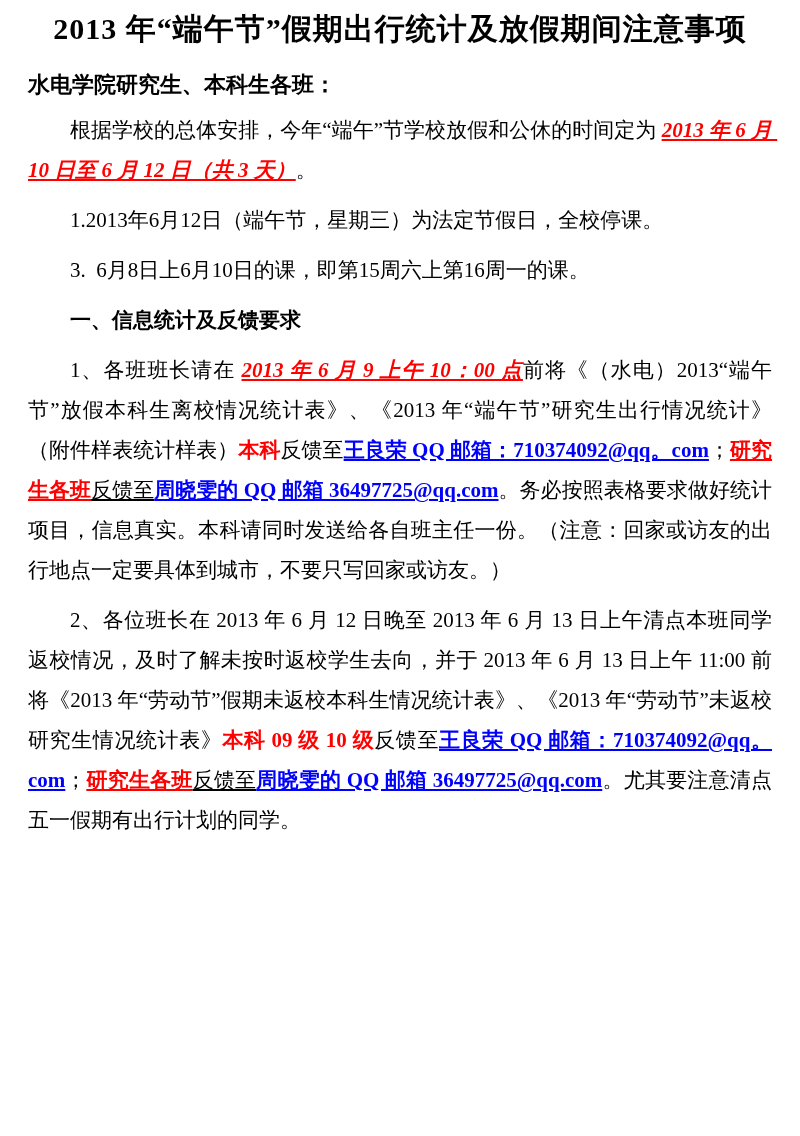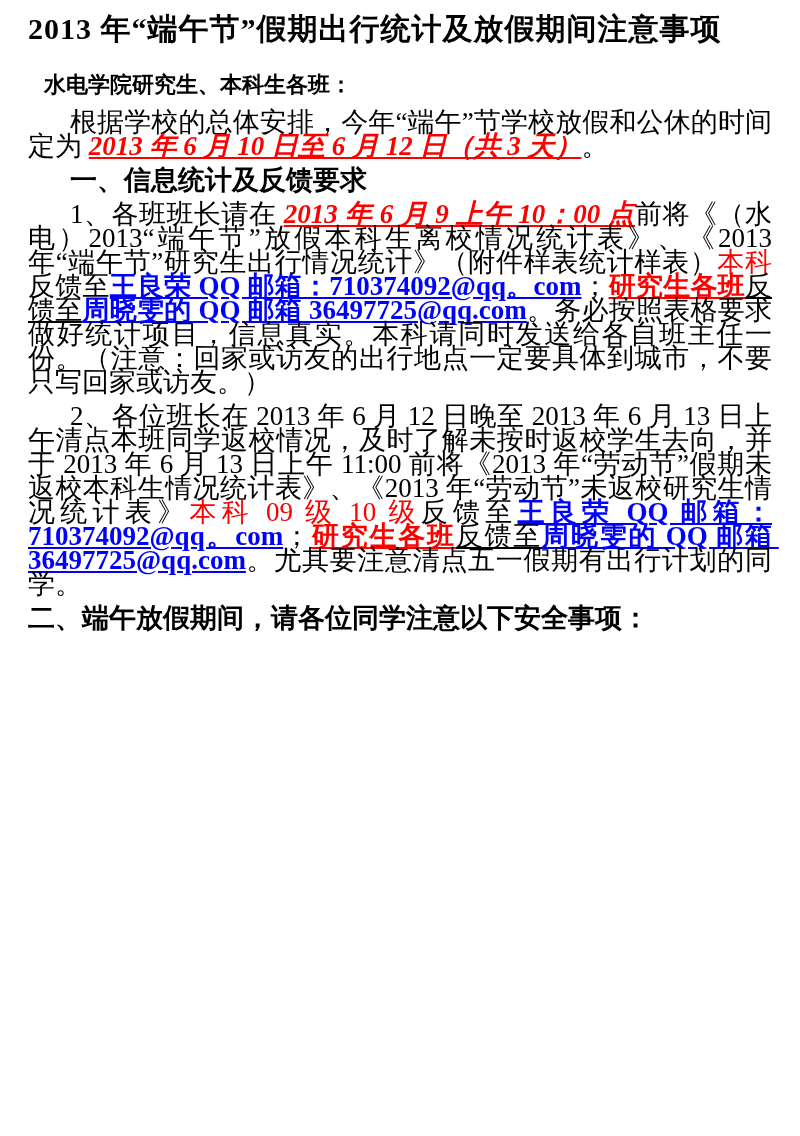--- a/index.html
+++ b/index.html
@@ -15,53 +15,54 @@
     color: #000000;
   }
   .page {
     padding: 6px 28px 0 28px;
     box-sizing: border-box;
     width: 800px;
   }
   .doc-title {
     font-size: 30px;
     font-weight: bold;
+    text-align: center;
     line-height: 46px;
     margin: 0 0 18px 0;
     letter-spacing: 1px;
   }
   .salutation {
     font-size: 22px;
     font-weight: bold;
     line-height: 30px;
-    margin: 0 0 10px 16px;
+    margin: 0 0 10px 0;
   }
   .para {
-    font-size: 27px;
-    line-height: 24px;
+    font-size: 21px;
+    line-height: 40px;
     margin: 10px 0;
     text-align: justify;
     white-space: pre-wrap;
     text-indent: 42px;
   }
   .para.no-indent { text-indent: 0; }
   .para.heading {
     font-weight: bold;
     margin: 8px 0;
   }
   
   .seg-plain {}
   .seg-bold { font-weight: bold; }
   .seg-red-date {
     color: var(--accent-red, #FF0000);
     font-weight: bold;
     font-style: italic;
     text-decoration: underline;
   }
-  .seg-red-bold { color: var(--accent-red, #FF0000); font-weight: normal; }
+  .seg-red-bold { color: var(--accent-red, #FF0000); font-weight: bold; }
   .seg-red-bold-underline {
     color: var(--accent-red, #FF0000);
     font-weight: bold;
     text-decoration: underline;
   }
   .seg-underline { text-decoration: underline; }
   .seg-link {
     color: var(--link-blue, #0000FF);
     font-weight: bold;
     text-decoration: underline;
@@ -69,18 +70,19 @@
   }
 </style>
 </head>
 <body style="--accent-red: #FF0000; --link-blue: #0000FF;">
 
 <div class="page">
   <h1 class="doc-title">2013 年“端午节”假期出行统计及放假期间注意事项</h1>
   <div class="salutation">水电学院研究生、本科生各班：</div>
   <div>
       <p class="para"><span class="seg-plain">根据学校的总体安排，今年“端午”节学校放假和公休的时间定为 </span><span class="seg-red-date">2013 年 6 月 10 日至 6 月 12 日（共 3 天）</span><span class="seg-plain">。</span></p>
+      <p class="para"><span class="seg-plain">1.2013年6月12日（端午节，星期三）为法定节假日，全校停课。</span></p>
+      <p class="para"><span class="seg-plain">3.  6月8日上6月10日的课，即第15周六上第16周一的课。</span></p>
       <p class="para heading"><span class="seg-bold">一、信息统计及反馈要求</span></p>
       <p class="para"><span class="seg-plain">1、各班班长请在 </span><span class="seg-red-date">2013 年 6 月 9 上午 10：00 点</span><span class="seg-plain">前将《（水电）2013“端午节”放假本科生离校情况统计表》、《2013 年“端午节”研究生出行情况统计》（附件样表统计样表）</span><span class="seg-red-bold">本科</span><span class="seg-plain">反馈至</span><span class="seg-link">王良荣 QQ 邮箱：710374092@qq。com</span><span class="seg-plain">；</span><span class="seg-red-bold-underline">研究生各班</span><span class="seg-underline">反馈至</span><span class="seg-link">周晓雯的 QQ 邮箱 36497725@qq.com</span><span class="seg-plain">。务必按照表格要求做好统计项目，信息真实。本科请同时发送给各自班主任一份。（注意：回家或访友的出行地点一定要具体到城市，不要只写回家或访友。）</span></p>
       <p class="para"><span class="seg-plain">2、各位班长在 2013 年 6 月 12 日晚至 2013 年 6 月 13 日上午清点本班同学返校情况，及时了解未按时返校学生去向，并于 2013 年 6 月 13 日上午 11:00 前将《2013 年“劳动节”假期未返校本科生情况统计表》、《2013 年“劳动节”未返校研究生情况统计表》</span><span class="seg-red-bold">本科 09 级 10 级</span><span class="seg-plain">反馈至</span><span class="seg-link">王良荣 QQ 邮箱：710374092@qq。com</span><span class="seg-plain">；</span><span class="seg-red-bold-underline">研究生各班</span><span class="seg-underline">反馈至</span><span class="seg-link">周晓雯的 QQ 邮箱 36497725@qq.com</span><span class="seg-plain">。尤其要注意清点五一假期有出行计划的同学。</span></p>
-      <p class="para no-indent heading"><span class="seg-bold">二、端午放假期间，请各位同学注意以下安全事项：</span></p>
     </div>
 </div>
 
 </body></html>

